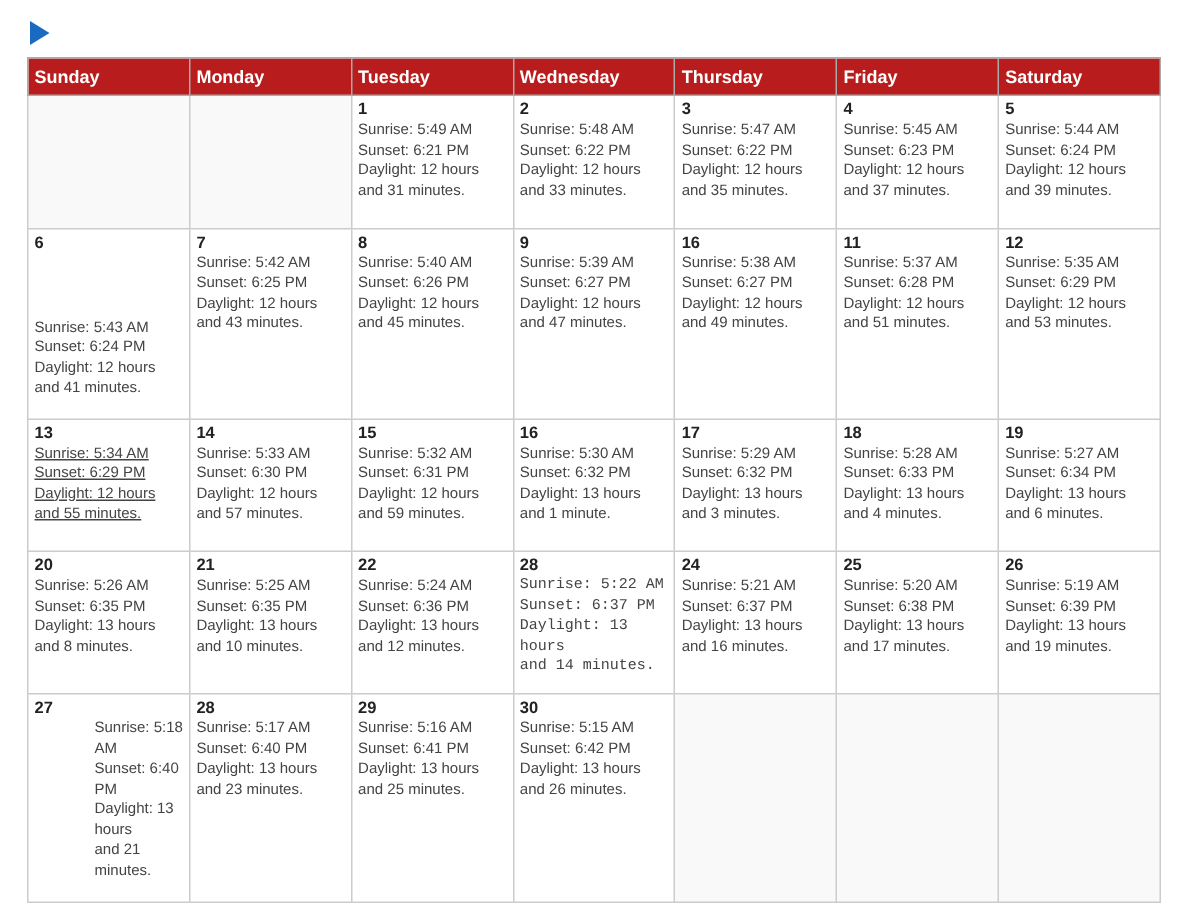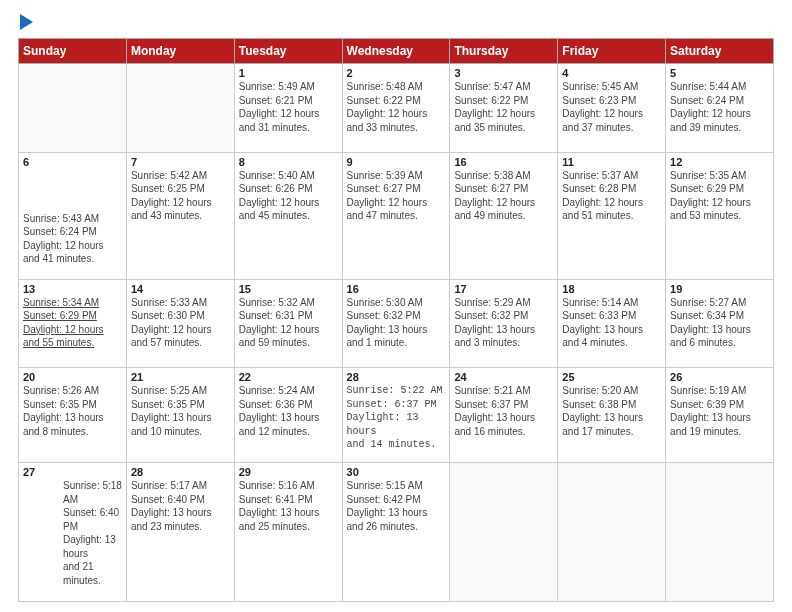--- a/index.html
+++ b/index.html
@@ -259,21 +259,21 @@
           </td>
           <td>
             <span class="day-number">17</span>
             <div class="day-info" style="white-space: pre-line;">Sunrise: 5:29 AM
 Sunset: 6:32 PM
 Daylight: 13 hours
 and 3 minutes.</div>
           </td>
           <td>
             <span class="day-number">18</span>
-            <div class="day-info" style="white-space: pre-line;">Sunrise: 5:14 AM
+            <div class="day-info" style="white-space: pre-line;">Sunrise: 5:28 AM
 Sunset: 6:33 PM
 Daylight: 13 hours
 and 4 minutes.</div>
           </td>
           <td>
             <span class="day-number">19</span>
             <div class="day-info" style="white-space: pre-line;">Sunrise: 5:27 AM
 Sunset: 6:34 PM
 Daylight: 13 hours
 and 6 minutes.</div>

